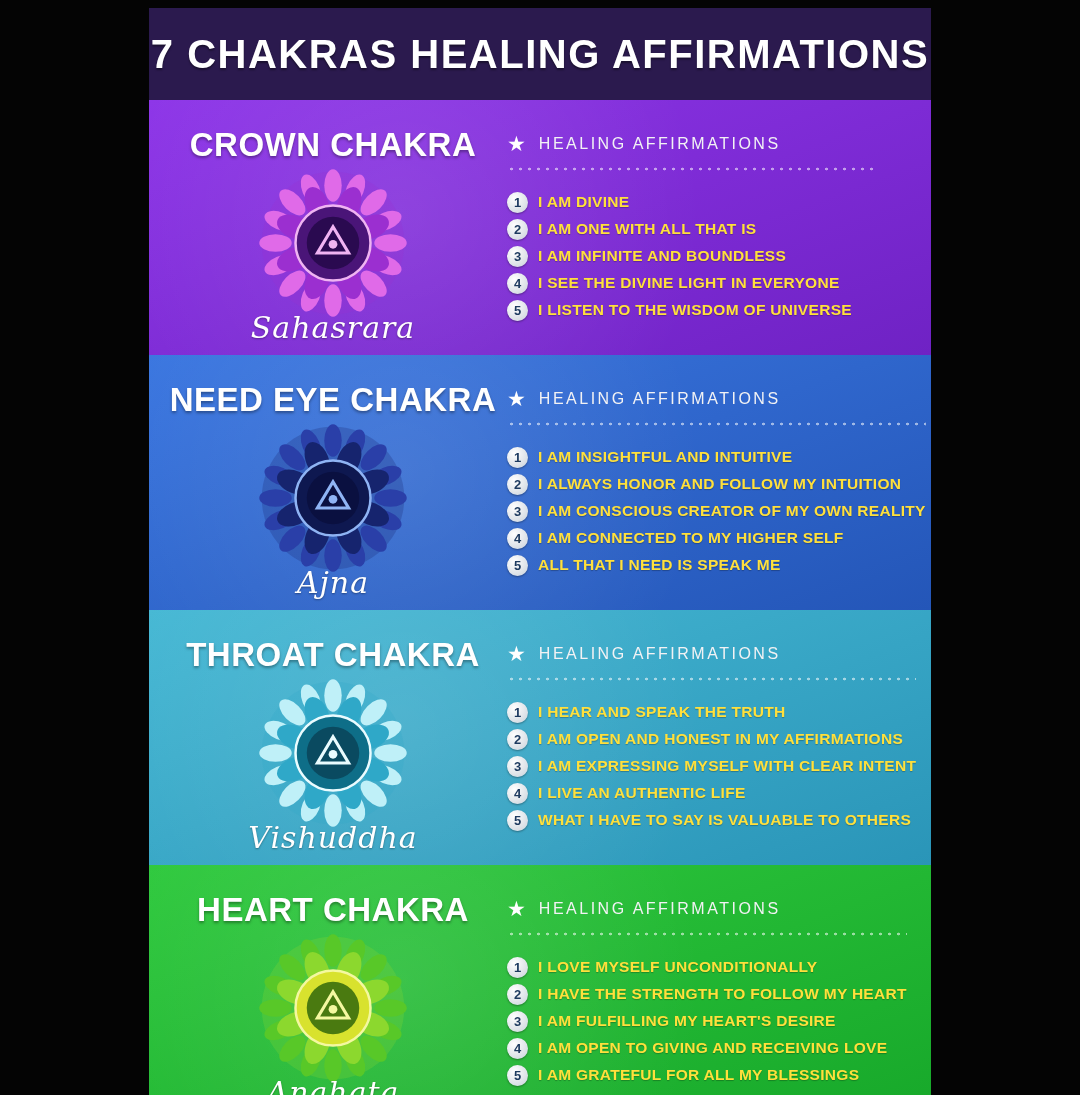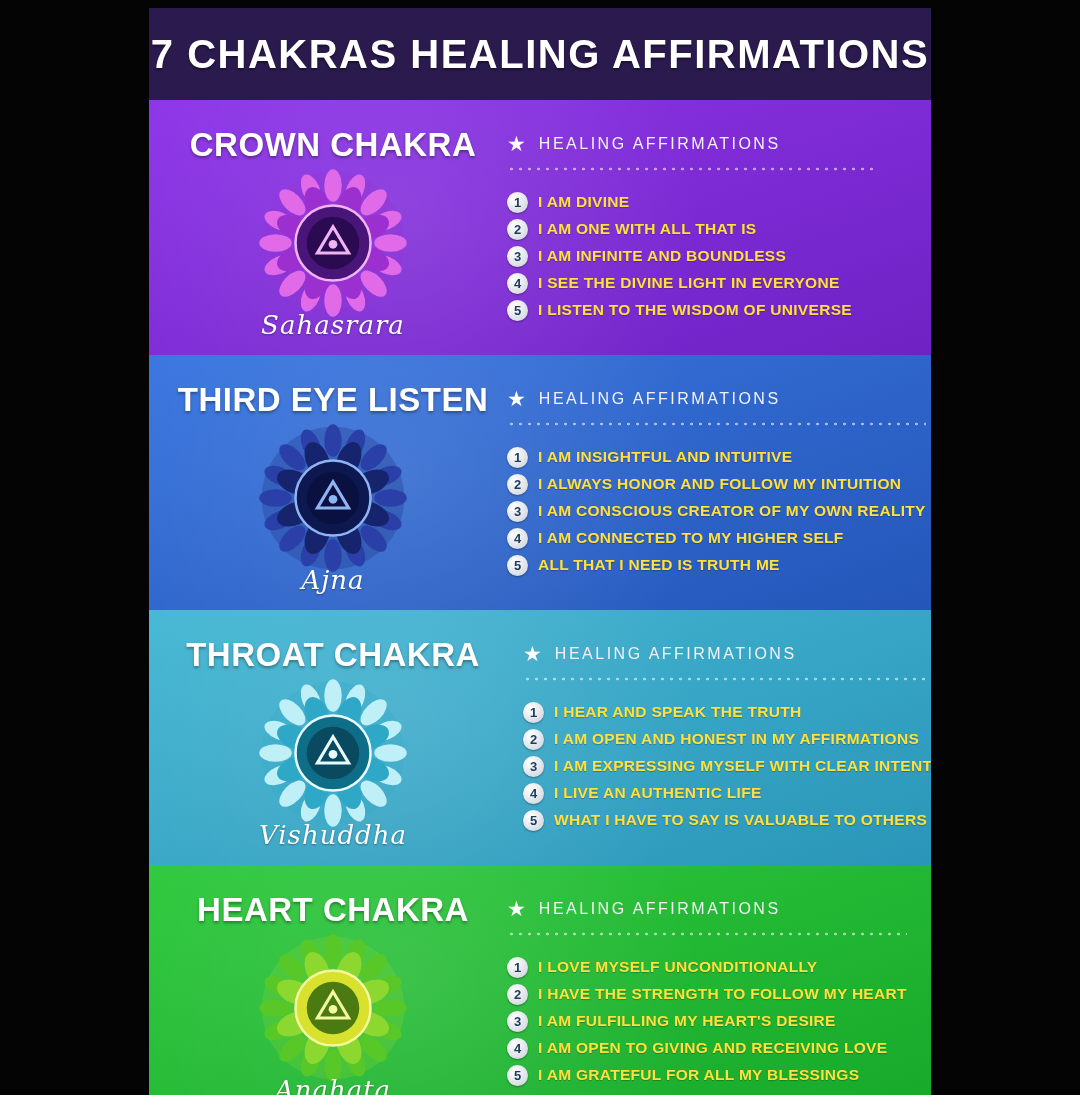--- a/index.html
+++ b/index.html
@@ -59,21 +59,21 @@
   }
   .mandala {
     width: 150px;
     height: 150px;
     margin-top: 4px;
   }
   .sanskrit {
     font-family: "DejaVu Serif", serif;
     font-style: italic;
     color: #ffffff;
-    font-size: 26px;
+    font-size: 30px;
     letter-spacing: 1px;
     margin-top: -8px;
     text-shadow: 0 1px 2px rgba(0,0,0,0.35);
   }
   .right-col {
     flex: 1;
     padding: 33px 56px 0 6px;
   }
   .aff-heading {
     display: flex;
@@ -205,21 +205,21 @@
             <li>
               <span class="num">5</span>
               <span class="aff-text">I LISTEN TO THE WISDOM OF UNIVERSE</span>
             </li>
           </ol>
     </div>
   </section>
 
   <section class="chakra-section" style="background: radial-gradient(circle at 32% 45%, rgba(255, 255, 255, 0.1), rgba(255, 255, 255, 0) 55%), linear-gradient(160deg, rgb(58, 118, 224) 0%, rgb(36, 86, 184) 100%);">
     <div class="left-col">
-      <h2 class="chakra-name">THIRD EYE LISTEN</h2>
+      <h2 class="chakra-name">NEED EYE CHAKRA</h2>
       <div class="mandala"><svg viewBox="0 0 120 120" width="100%" height="100%">
               <circle cx="60" cy="60" r="57" fill="#16246e" opacity="0.25"></circle>
               <ellipse cx="60" cy="14" rx="7" ry="13" fill="#2a3fa8" transform="rotate(0 60 60)"></ellipse>
               <ellipse cx="60" cy="14" rx="7" ry="13" fill="#2a3fa8" transform="rotate(22.5 60 60)"></ellipse>
               <ellipse cx="60" cy="14" rx="7" ry="13" fill="#2a3fa8" transform="rotate(45 60 60)"></ellipse>
               <ellipse cx="60" cy="14" rx="7" ry="13" fill="#2a3fa8" transform="rotate(67.5 60 60)"></ellipse>
               <ellipse cx="60" cy="14" rx="7" ry="13" fill="#2a3fa8" transform="rotate(90 60 60)"></ellipse>
               <ellipse cx="60" cy="14" rx="7" ry="13" fill="#2a3fa8" transform="rotate(112.5 60 60)"></ellipse>
               <ellipse cx="60" cy="14" rx="7" ry="13" fill="#2a3fa8" transform="rotate(135 60 60)"></ellipse>
               <ellipse cx="60" cy="14" rx="7" ry="13" fill="#2a3fa8" transform="rotate(157.5 60 60)"></ellipse>
@@ -265,27 +265,27 @@
             <li>
               <span class="num">3</span>
               <span class="aff-text">I AM CONSCIOUS CREATOR OF MY OWN REALITY</span>
             </li>
             <li>
               <span class="num">4</span>
               <span class="aff-text">I AM CONNECTED TO MY HIGHER SELF</span>
             </li>
             <li>
               <span class="num">5</span>
-              <span class="aff-text">ALL THAT I NEED IS TRUTH ME</span>
+              <span class="aff-text">ALL THAT I NEED IS SPEAK ME</span>
             </li>
           </ol>
     </div>
   </section>
 
-  <section class="chakra-section" style="background: radial-gradient(circle at 32% 45%, rgba(255, 255, 255, 0.1), rgba(255, 255, 255, 0) 55%), linear-gradient(160deg, rgb(70, 184, 212) 0%, rgb(42, 149, 184) 100%); gap: 16px;">
+  <section class="chakra-section" style="background: radial-gradient(circle at 32% 45%, rgba(255, 255, 255, 0.1), rgba(255, 255, 255, 0) 55%), linear-gradient(160deg, rgb(70, 184, 212) 0%, rgb(42, 149, 184) 100%);">
     <div class="left-col">
       <h2 class="chakra-name">THROAT CHAKRA</h2>
       <div class="mandala"><svg viewBox="0 0 120 120" width="100%" height="100%">
               <circle cx="60" cy="60" r="57" fill="#2fa8c8" opacity="0.25"></circle>
               <ellipse cx="60" cy="14" rx="7" ry="13" fill="#bff0f8" transform="rotate(0 60 60)"></ellipse>
               <ellipse cx="60" cy="14" rx="7" ry="13" fill="#bff0f8" transform="rotate(22.5 60 60)"></ellipse>
               <ellipse cx="60" cy="14" rx="7" ry="13" fill="#bff0f8" transform="rotate(45 60 60)"></ellipse>
               <ellipse cx="60" cy="14" rx="7" ry="13" fill="#bff0f8" transform="rotate(67.5 60 60)"></ellipse>
               <ellipse cx="60" cy="14" rx="7" ry="13" fill="#bff0f8" transform="rotate(90 60 60)"></ellipse>
               <ellipse cx="60" cy="14" rx="7" ry="13" fill="#bff0f8" transform="rotate(112.5 60 60)"></ellipse>

